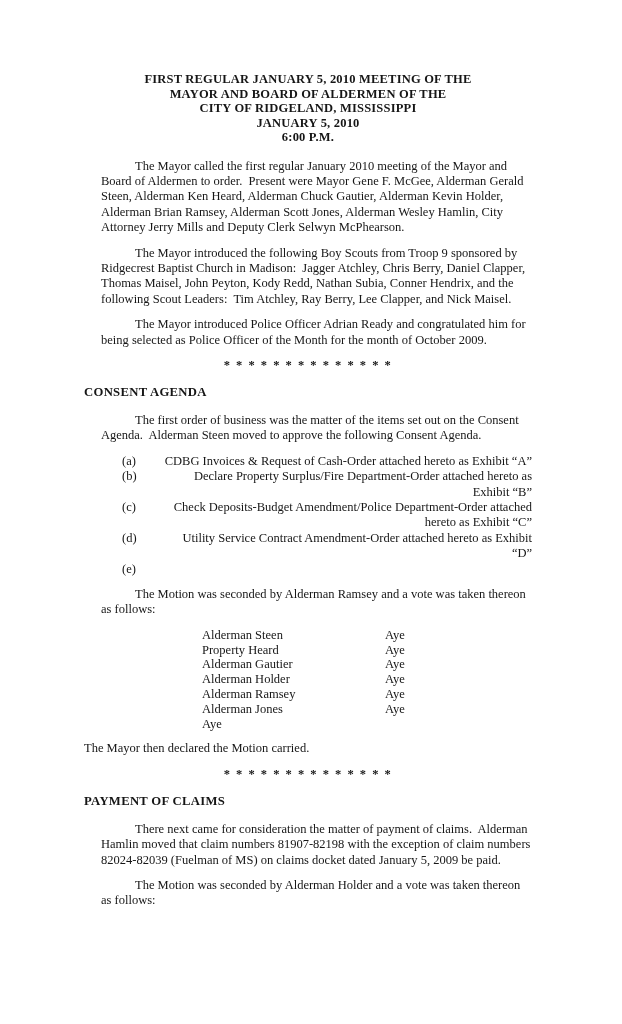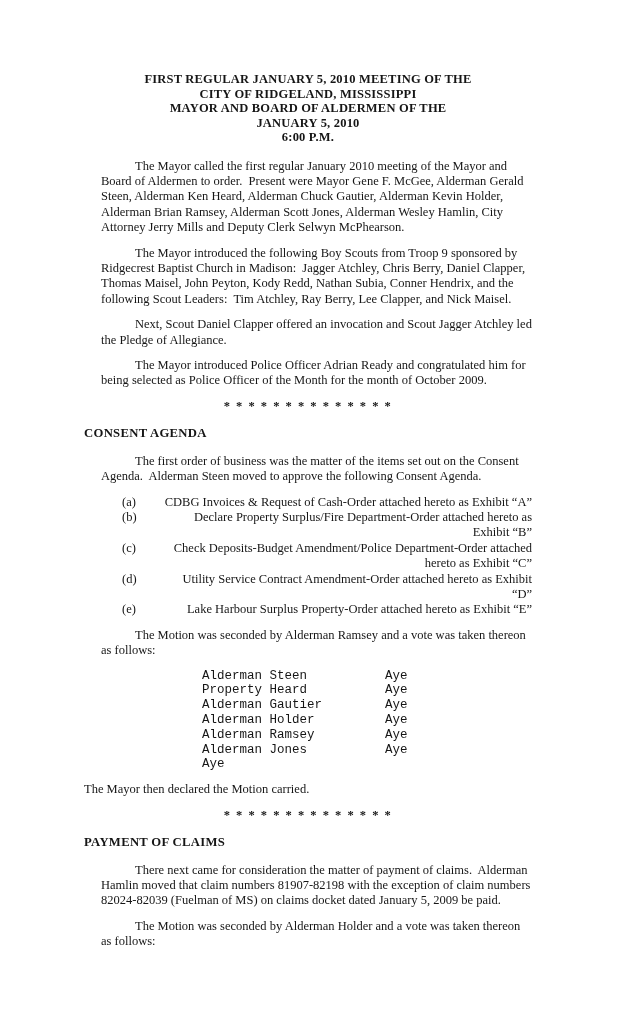--- a/index.html
+++ b/index.html
@@ -71,46 +71,44 @@
     text-indent: -38px;
     text-align: right;
   }
   .vote-table {
     margin: 0 0 10px 0;
   }
   .vote-row {
     display: flex;
     margin-left: 118px;
     line-height: 14.8px;
-    font-family: Liberation Mono, monospace;
   }
   .vote-name {
     width: 183px;
     flex: none;
   }
   .vote-value {
     flex: none;
   }
 </style>
 </head>
 <body>
 
 <div class="page">
 
   <header class="doc-header">
     <div>FIRST REGULAR JANUARY 5, 2010 MEETING OF THE</div>
+    <div>MAYOR AND BOARD OF ALDERMEN OF THE</div>
     <div>CITY OF RIDGELAND, MISSISSIPPI</div>
-    <div>MAYOR AND BOARD OF ALDERMEN OF THE</div>
     <div>JANUARY 5, 2010</div>
     <div>6:00 P.M.</div>
   </header>
 
   <p class="para indent">The Mayor called the first regular January 2010 meeting of the Mayor and Board of Aldermen to order.  Present were Mayor Gene F. McGee, Alderman Gerald Steen, Alderman Ken Heard, Alderman Chuck Gautier, Alderman Kevin Holder, Alderman Brian Ramsey, Alderman Scott Jones, Alderman Wesley Hamlin, City Attorney Jerry Mills and Deputy Clerk Selwyn McPhearson.</p>
   <p class="para indent">The Mayor introduced the following Boy Scouts from Troop 9 sponsored by Ridgecrest Baptist Church in Madison:  Jagger Atchley, Chris Berry, Daniel Clapper, Thomas Maisel, John Peyton, Kody Redd, Nathan Subia, Conner Hendrix, and the following Scout Leaders:  Tim Atchley, Ray Berry, Lee Clapper, and Nick Maisel.</p>
-  <p class="para indent">Next, Scout Daniel Clapper offered an invocation and Scout Jagger Atchley led the Pledge of Allegiance.</p>
   <p class="para indent">The Mayor introduced Police Officer Adrian Ready and congratulated him for being selected as Police Officer of the Month for the month of October 2009.</p>
 
   <div class="separator">* * * * * * * * * * * * * *</div>
 
   <h2 class="section-heading">CONSENT AGENDA</h2>
 
   <p class="para indent">The first order of business was the matter of the items set out on the Consent Agenda.  Alderman Steen moved to approve the following Consent Agenda.</p>
 
   <ol class="agenda-list">
     <li class="agenda-item">
@@ -126,21 +124,20 @@
       <span class="agenda-label">(c)</span>
       <span class="agenda-text">Check Deposits-Budget Amendment/Police Department-Order attached
 hereto as Exhibit “C”</span>
     </li>
     <li class="agenda-item">
       <span class="agenda-label">(d)</span>
       <span class="agenda-text">Utility Service Contract Amendment-Order attached hereto as Exhibit “D”</span>
     </li>
     <li class="agenda-item">
       <span class="agenda-label">(e)</span>
-      <span class="agenda-text">Lake Harbour Surplus Property-Order attached hereto as Exhibit “E”</span>
     </li>
   </ol>
 
   <p class="para indent">The Motion was seconded by Alderman Ramsey and a vote was taken thereon as follows:</p>
 
   <div class="vote-table">
     <div class="vote-row">
       <span class="vote-name">Alderman Steen</span>
       <span class="vote-value">Aye</span>
     </div>

